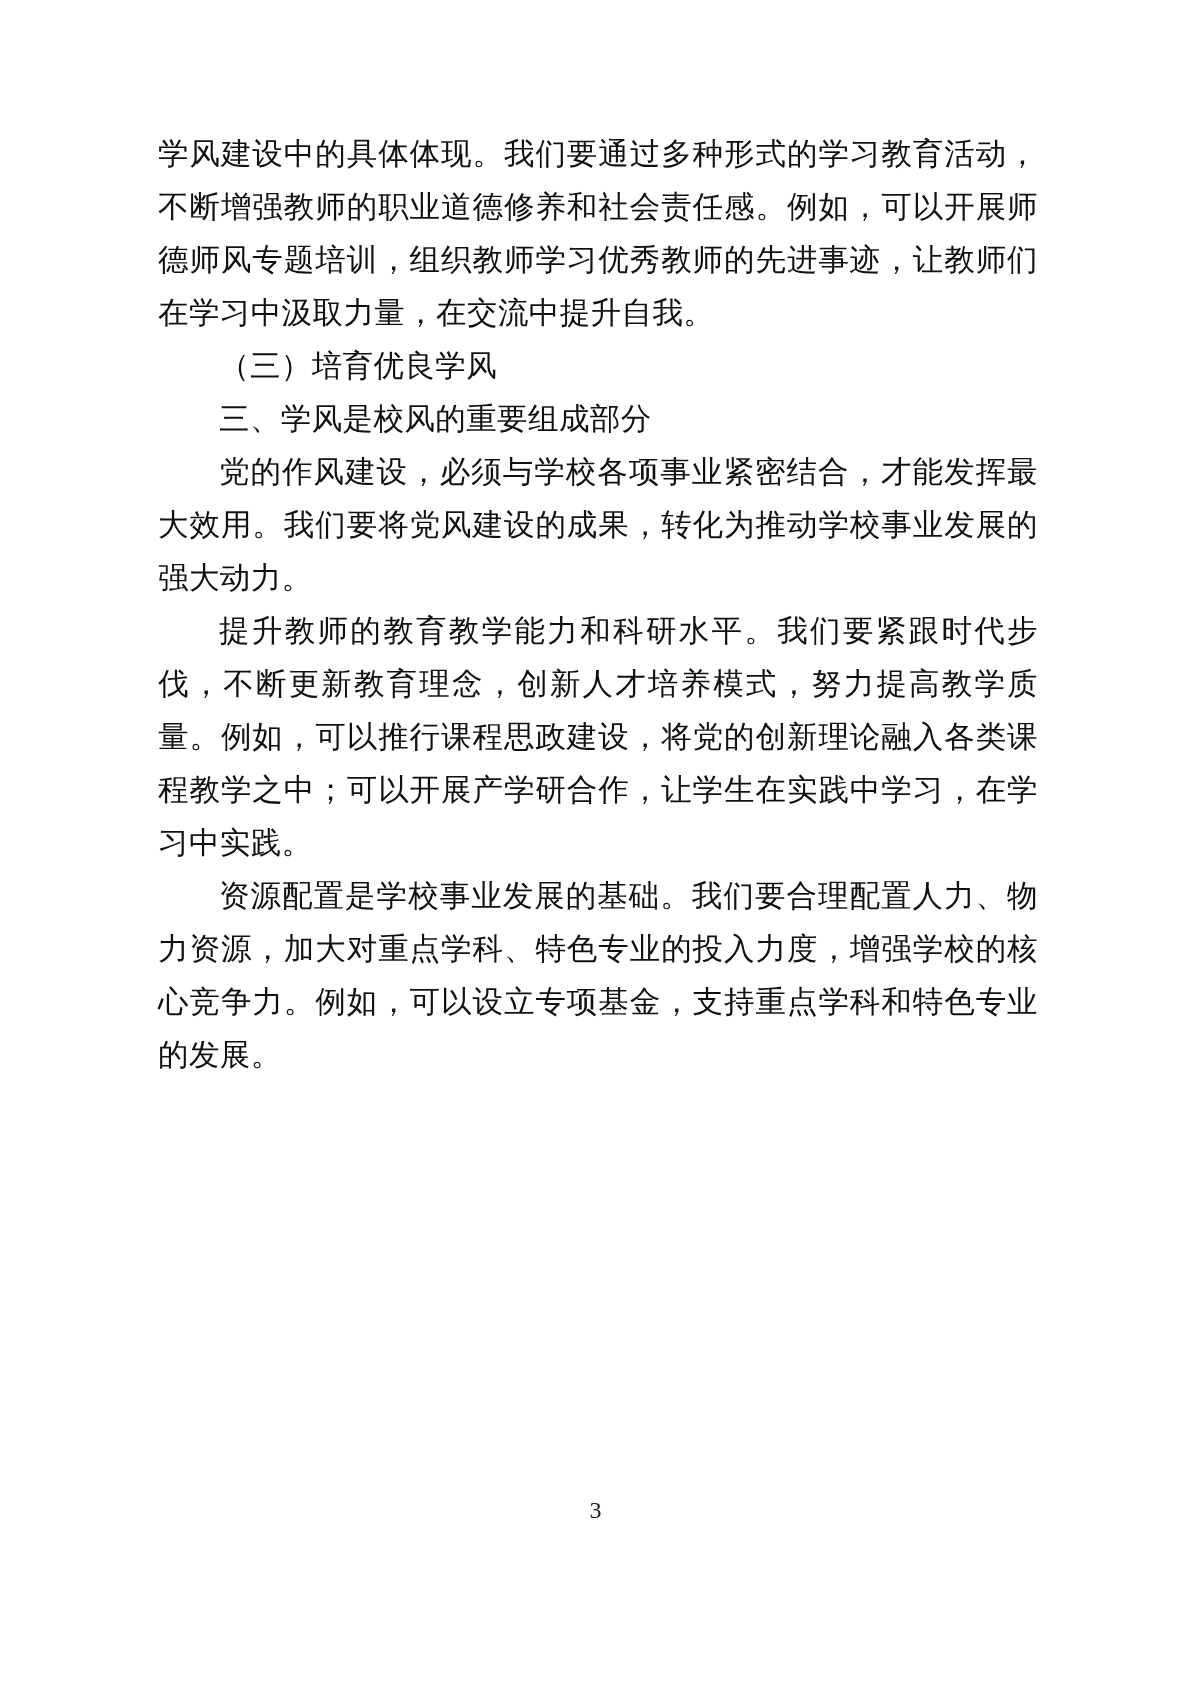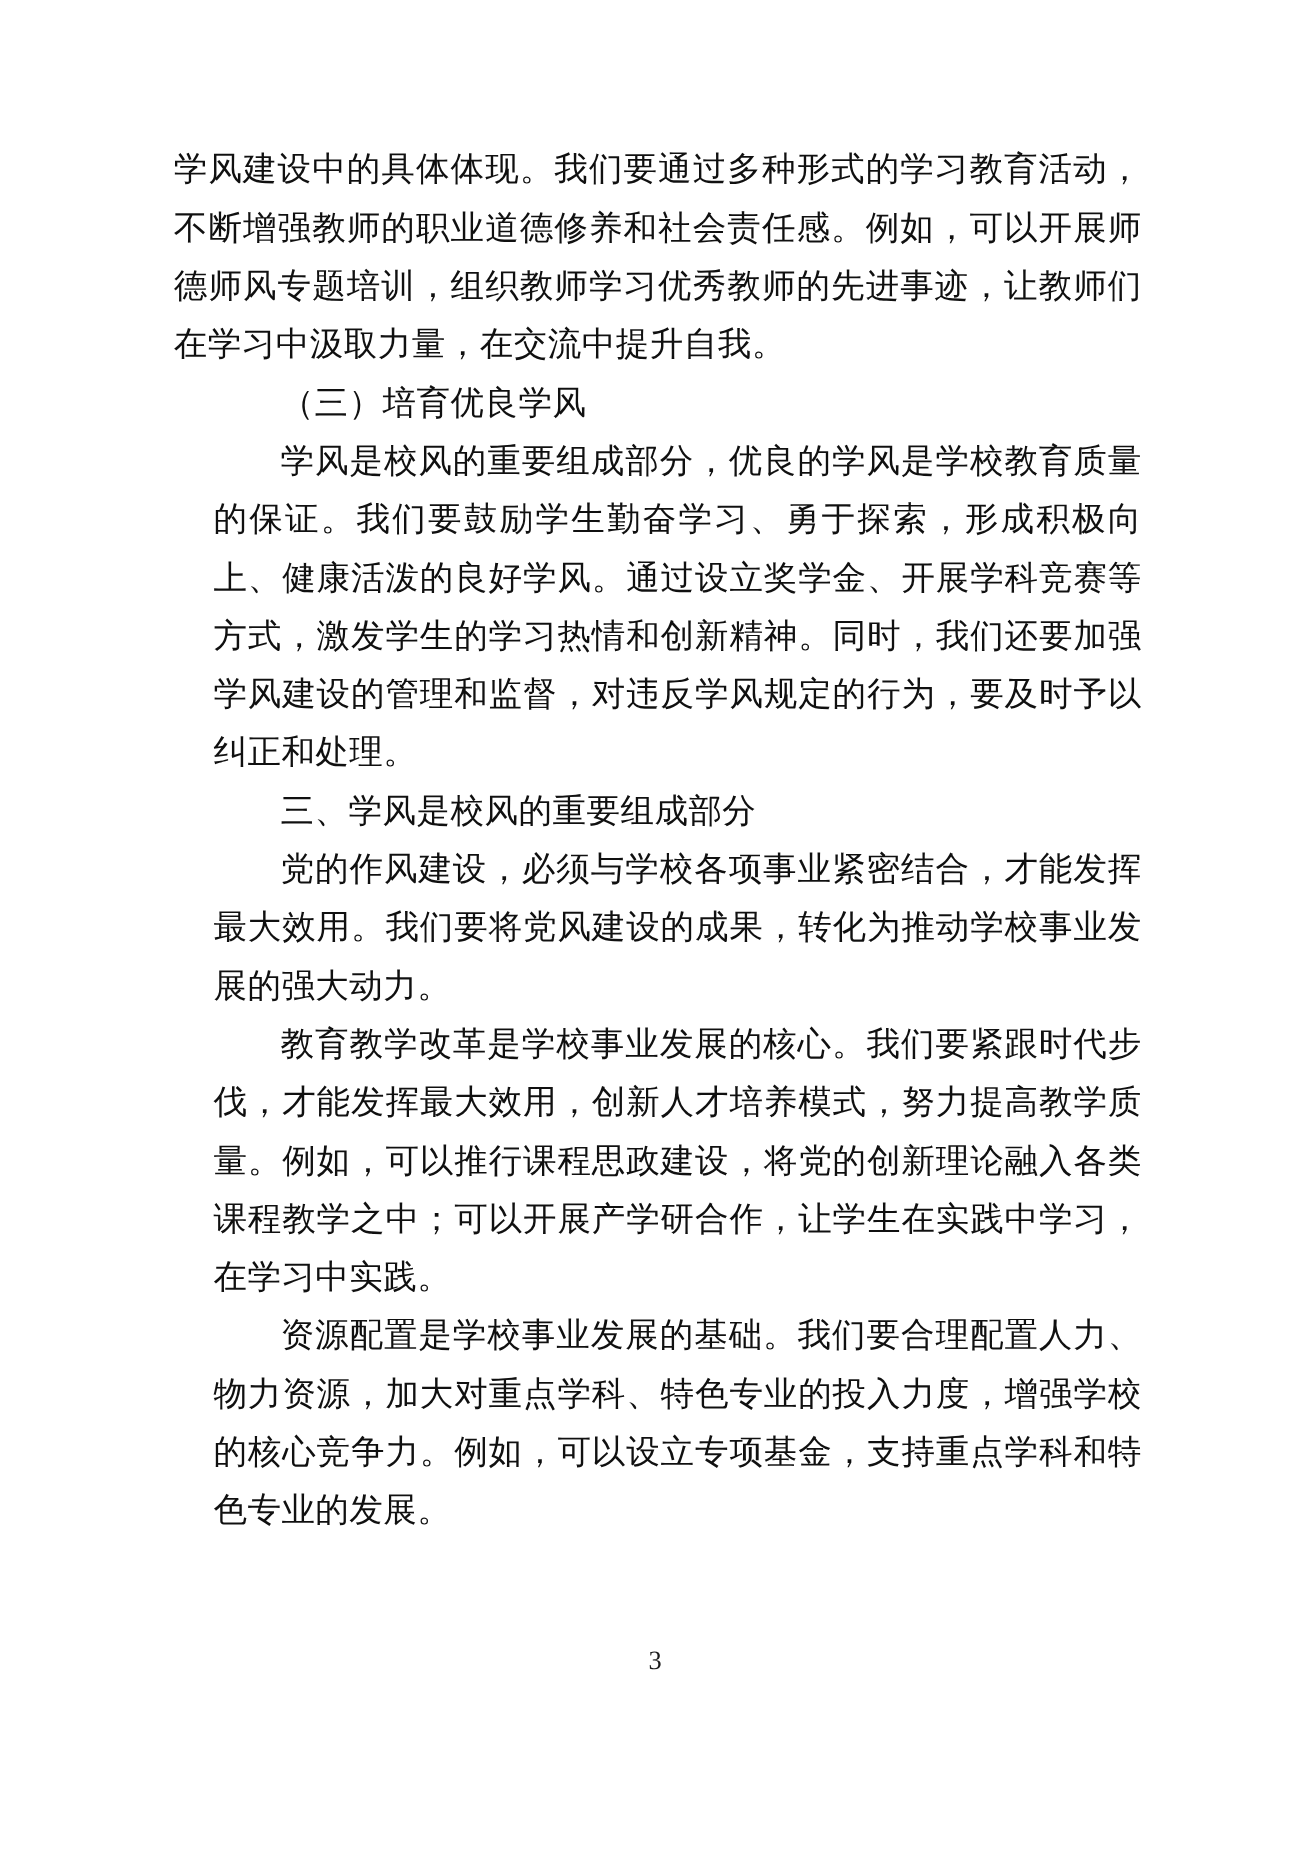--- a/index.html
+++ b/index.html
@@ -28,40 +28,38 @@
     font-size: 30.5px;
     line-height: 53px;
     color: #101010;
     text-align: justify;
     text-justify: inter-ideograph;
     letter-spacing: 0.4px;
     font-family: "Liberation Serif", "DejaVu Serif", serif;
   }
   p.indent {
     text-indent: 61px;
-    margin-left: 36px;
   }
   .page-number {
     position: absolute;
     left: 0;
     right: 0;
     top: 1497px;
     text-align: center;
     font-size: 24px;
     color: #1a1a1a;
     font-family: "Liberation Serif", "DejaVu Serif", serif;
   }
 </style>
 </head>
 <body>
 
 <div class="page">
   <div class="content">
     <p>学风建设中的具体体现。我们要通过多种形式的学习教育活动，不断增强教师的职业道德修养和社会责任感。例如，可以开展师德师风专题培训，组织教师学习优秀教师的先进事迹，让教师们在学习中汲取力量，在交流中提升自我。</p>
     <p class="indent">（三）培育优良学风</p>
-    <p class="indent">学风是校风的重要组成部分，优良的学风是学校教育质量的保证。我们要鼓励学生勤奋学习、勇于探索，形成积极向上、健康活泼的良好学风。通过设立奖学金、开展学科竞赛等方式，激发学生的学习热情和创新精神。同时，我们还要加强学风建设的管理和监督，对违反学风规定的行为，要及时予以纠正和处理。</p>
     <p class="indent">三、学风是校风的重要组成部分</p>
     <p class="indent">党的作风建设，必须与学校各项事业紧密结合，才能发挥最大效用。我们要将党风建设的成果，转化为推动学校事业发展的强大动力。</p>
-    <p class="indent">教育教学改革是学校事业发展的核心。我们要紧跟时代步伐，才能发挥最大效用，创新人才培养模式，努力提高教学质量。例如，可以推行课程思政建设，将党的创新理论融入各类课程教学之中；可以开展产学研合作，让学生在实践中学习，在学习中实践。</p>
+    <p class="indent">提升教师的教育教学能力和科研水平。我们要紧跟时代步伐，不断更新教育理念，创新人才培养模式，努力提高教学质量。例如，可以推行课程思政建设，将党的创新理论融入各类课程教学之中；可以开展产学研合作，让学生在实践中学习，在学习中实践。</p>
     <p class="indent">资源配置是学校事业发展的基础。我们要合理配置人力、物力资源，加大对重点学科、特色专业的投入力度，增强学校的核心竞争力。例如，可以设立专项基金，支持重点学科和特色专业的发展。</p>
   </div>
   <div class="page-number">3</div>
 </div>
 
 </body></html>

